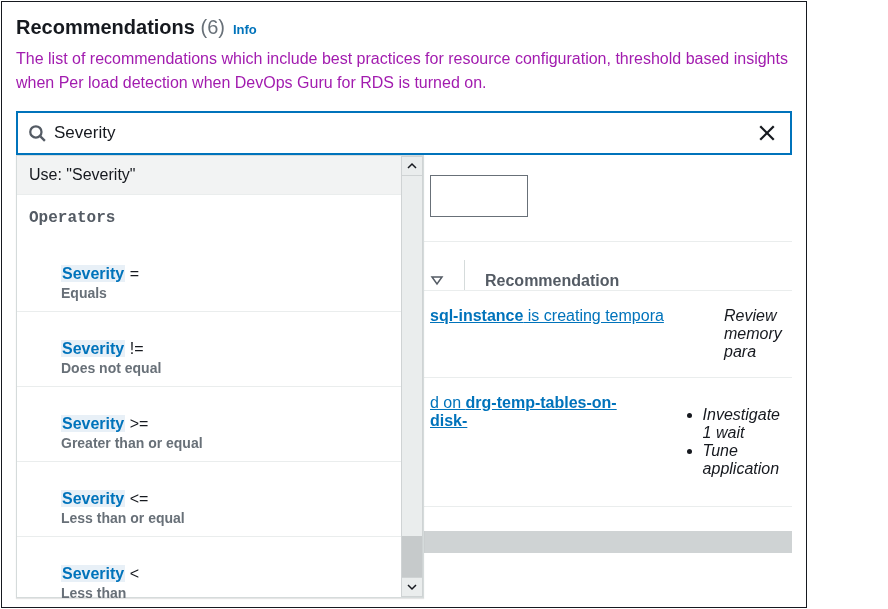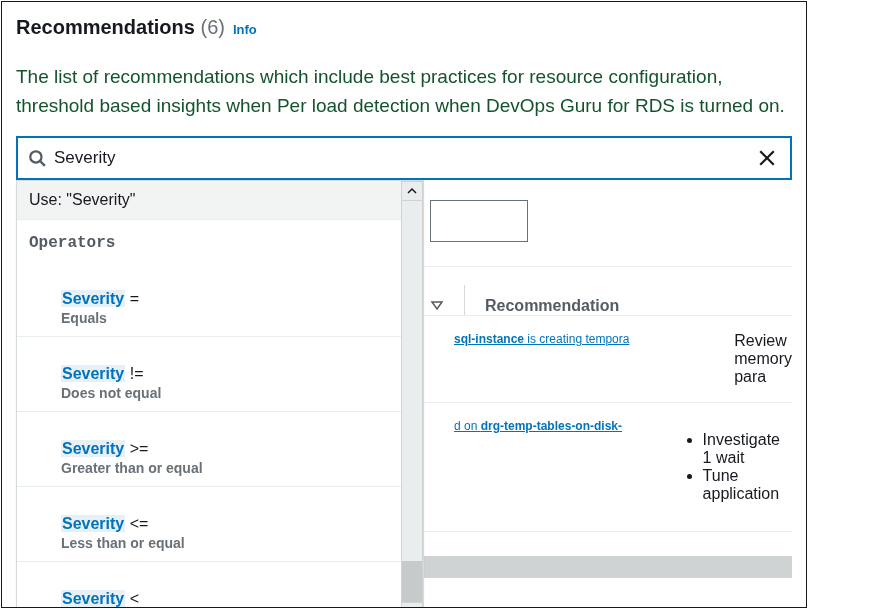--- a/index.html
+++ b/index.html
@@ -37,24 +37,24 @@
     font-weight: 400;
     font-size: 20px;
   }
   .info-link {
     color: #0073bb;
     font-weight: 700;
     font-size: 13px;
     cursor: pointer;
   }
   .description {
-    margin: 24px 0 16px 0;
-    color: #14532d;
+    margin: 8px 0 16px 0;
+    color: #a21caf;
     line-height: 1.5;
-    font-size: 19px;
+    font-size: 16px;
   }
   .search-wrapper {
     position: relative;
     margin-bottom: 0;
   }
   .search-box {
     display: flex;
     align-items: center;
     border: 2px solid #0073bb;
     height: 44px;
@@ -203,28 +203,28 @@
     display:flex;
     align-items:flex-start;
     padding:16px 0 16px 414px;
     border-bottom:1px solid #eaeded;
     gap:24px;
     min-height:60px;
   }
   .cell-left{
     width:270px;
     color:#0073bb;
-    font-size:12px;
-    margin-left:24px;
+    font-size:16px;
   }
   .cell-left a{ color:#0073bb; text-decoration:underline; cursor:pointer;}
   .cell-left .bold-link{ font-weight:700; text-decoration:underline;}
   .cell-right{
     flex:1;
     font-size:16px;
+    font-style:italic;
   }
   .cell-right ul{
     margin:12px;
     padding-left:20px;
   }
   .gray-stripe{
     position:absolute;
     left:407px;
     right:0;
     height:22px;

